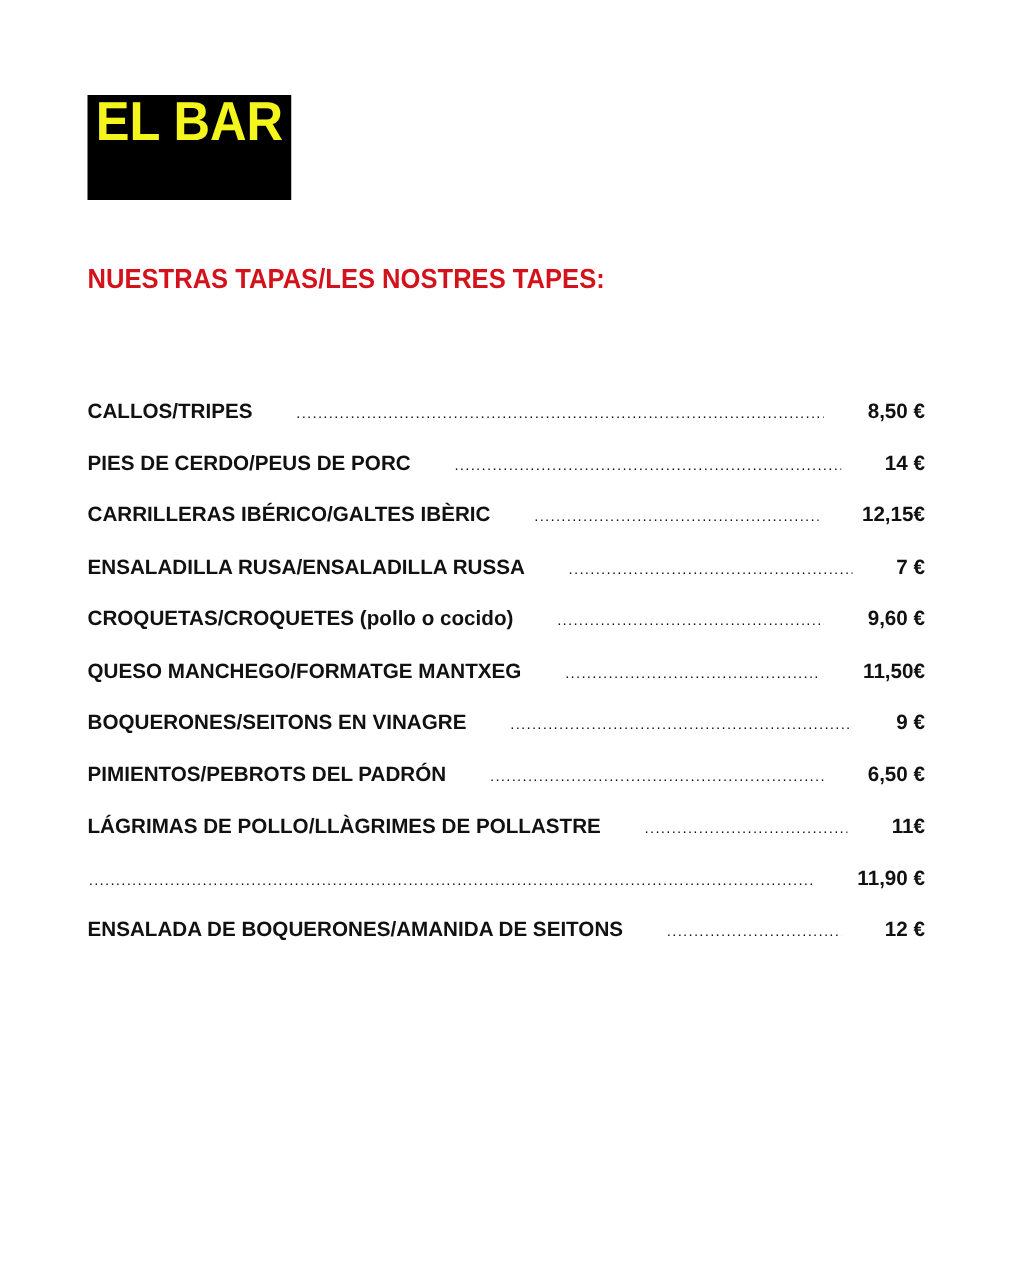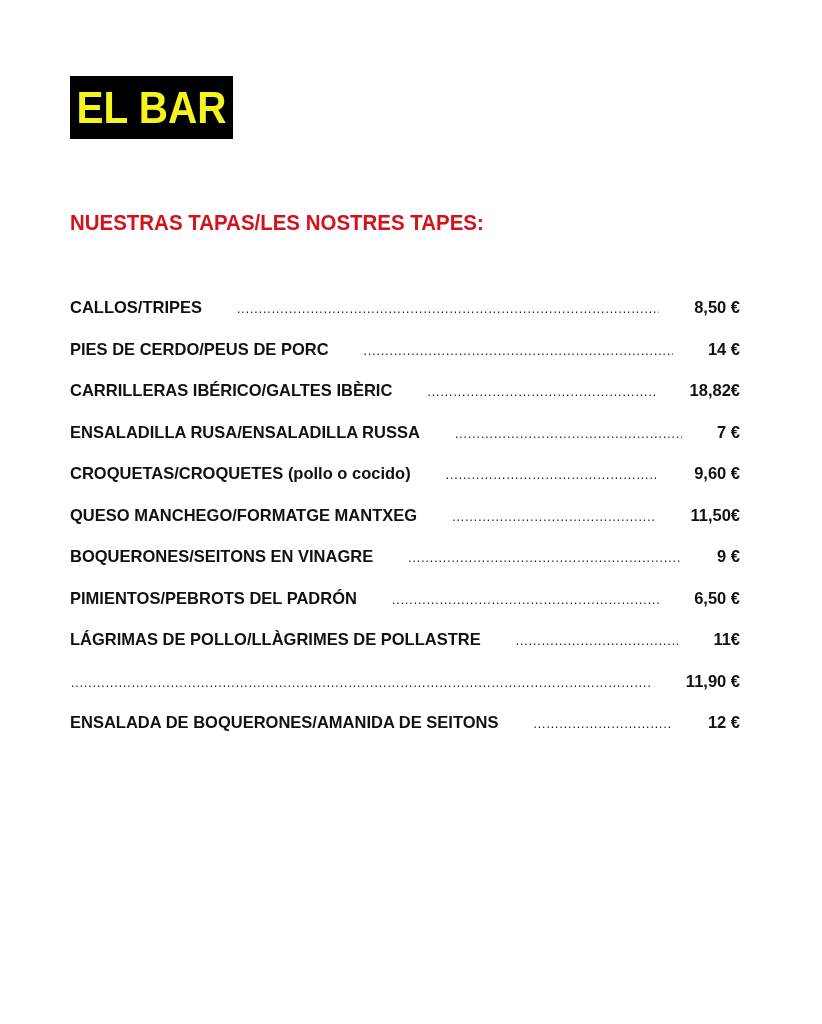--- a/index.html
+++ b/index.html
@@ -13,24 +13,23 @@
       position: relative;
       overflow: hidden;
       font-family: "Liberation Sans", "DejaVu Sans", sans-serif;
       color: #111111;
     }
     .logo {
       position: absolute;
       left: 70px;
       top: 76px;
       width: 163px;
-      height: 63px;
+      height: 84px;
       background: #000000;
       display: flex;
-      align-items: center;
       justify-content: center;
     }
     .logo span {
       color: #f5f51e;
       font-weight: bold;
       font-size: 44px;
       letter-spacing: 0px;
       line-height: 1;
       transform: scaleX(0.92);
       display: inline-block;
@@ -74,20 +73,21 @@
       font-size: 12px;
       letter-spacing: 1px;
       color: #111;
       margin: 0 1px;
     }
     .menu-row .dots::before {
       content: "........................................................................................................................................................................................................................................................";
     }
     .menu-row .price {
       flex: 0 0 auto;
+      margin-top: 22px;
     }
   </style>
 </head>
 <body>
 
 <div class="logo">
   <span>EL BAR</span>
 </div>
 
 <div class="section-title">NUESTRAS TAPAS/LES NOSTRES TAPES:</div>
@@ -99,21 +99,21 @@
     <span class="price">8,50 €</span>
   </div>
   <div class="menu-row">
     <span class="name">PIES DE CERDO/PEUS DE PORC</span>
     <span class="dots"></span>
     <span class="price">14 €</span>
   </div>
   <div class="menu-row">
     <span class="name">CARRILLERAS IBÉRICO/GALTES IBÈRIC</span>
     <span class="dots"></span>
-    <span class="price">18,82€</span>
+    <span class="price">12,15€</span>
   </div>
   <div class="menu-row">
     <span class="name">ENSALADILLA RUSA/ENSALADILLA RUSSA</span>
     <span class="dots"></span>
     <span class="price">7 €</span>
   </div>
   <div class="menu-row">
     <span class="name">CROQUETAS/CROQUETES (pollo o cocido)</span>
     <span class="dots"></span>
     <span class="price">9,60 €</span>

